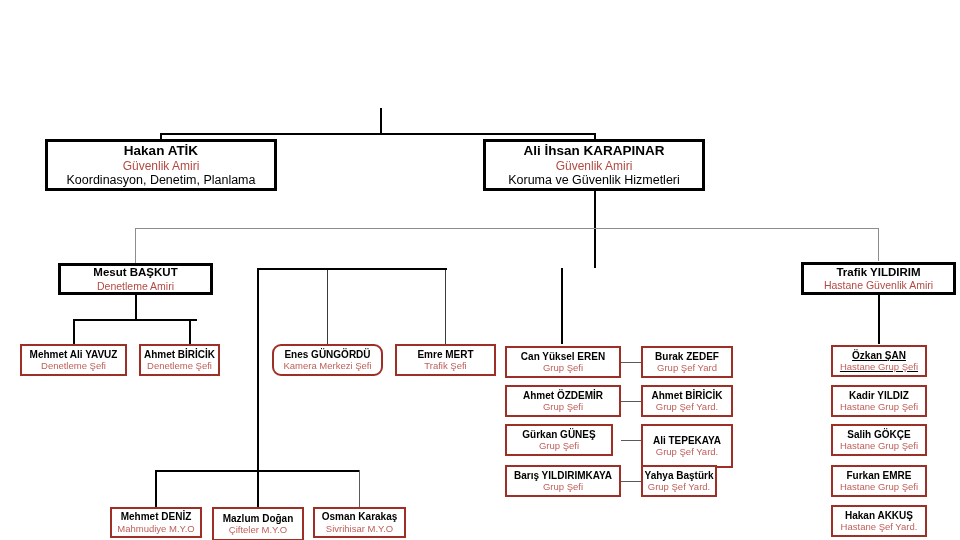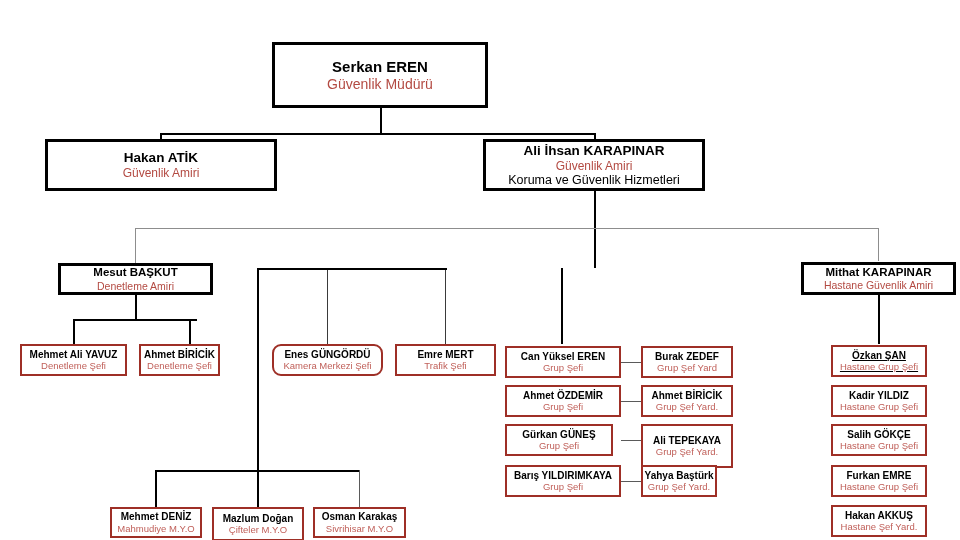--- a/index.html
+++ b/index.html
@@ -115,43 +115,40 @@
   <div class="ln v-blk" style="left:257px; top:470px; height:37px;"></div>
   <div class="ln v-red" style="left:359px; top:470px; height:37px;"></div>
 
   <div class="ln h-red" style="left:621px; top:362px; width:20px;"></div>
   <div class="ln h-red" style="left:621px; top:401px; width:20px;"></div>
   <div class="ln h-red" style="left:621px; top:440px; width:20px;"></div>
   <div class="ln h-red" style="left:621px; top:481px; width:20px;"></div>
 
   <div class="ln v-blk" style="left:878px; top:295px; height:49px;"></div>
 
-  <div class="node blk top" style="left:272px; top:42px; width:216px; height:66px;">
-    <span class="nm">Serkan EREN</span>
-    <span class="ttl">Güvenlik Müdürü</span>
-  </div>
 
   <div class="node blk" style="left:45px; top:139px; width:232px; height:52px;">
     <span class="nm">Hakan ATİK</span>
     <span class="ttl">Güvenlik  Amiri</span>
+    <span class="sub">Koordinasyon,  Denetim, Planlama</span>
   </div>
 
   <div class="node blk" style="left:483px; top:139px; width:222px; height:52px;">
     <span class="nm">Ali İhsan KARAPINAR</span>
     <span class="ttl">Güvenlik  Amiri</span>
     <span class="sub">Koruma  ve Güvenlik  Hizmetleri</span>
   </div>
 
   <div class="node blk mid" style="left:58px; top:263px; width:155px; height:32px;">
     <span class="nm">Mesut BAŞKUT</span>
     <span class="ttl">Denetleme Amiri</span>
   </div>
 
   <div class="node blk mid" style="left:801px; top:262px; width:155px; height:33px;">
-    <span class="nm">Mithat KARAPINAR</span>
+    <span class="nm">Trafik YILDIRIM</span>
     <span class="ttl">Hastane Güvenlik Amiri</span>
   </div>
 
   <div class="node red" style="left:20px; top:344px; width:107px; height:32px;">
     <span class="nm">Mehmet Ali YAVUZ</span>
     <span class="ttl">Denetleme Şefi</span>
   </div>
   <div class="node red" style="left:139px; top:344px; width:81px; height:32px;">
     <span class="nm">Ahmet BİRİCİK</span>
     <span class="ttl">Denetleme Şefi</span>

